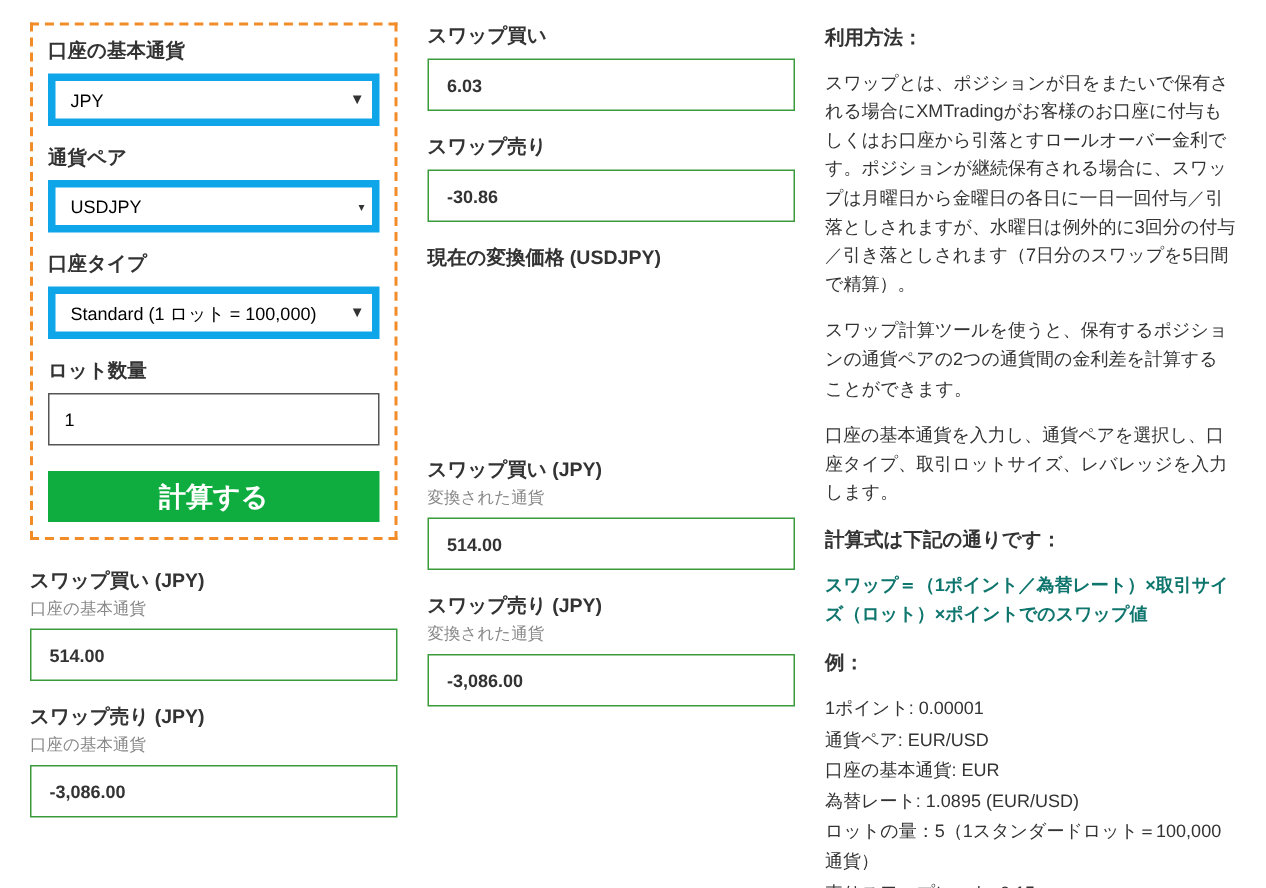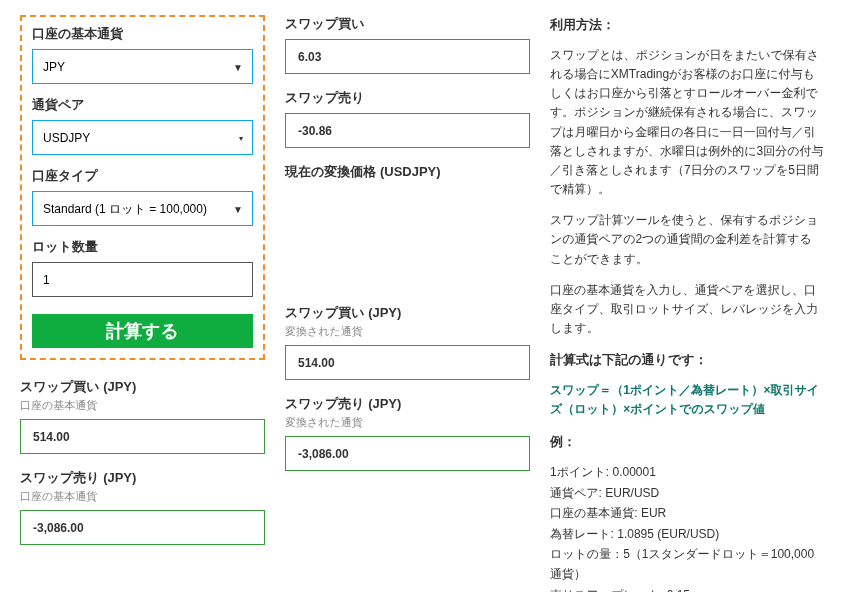--- a/index.html
+++ b/index.html
@@ -4,21 +4,21 @@
   <style>
     * { box-sizing: border-box; margin: 0; padding: 0; }
     body { font-family: Arial, "Helvetica Neue", sans-serif; font-size: 13px; color: #333; background: #fff; width: 844px; }
     .container { display: flex; padding: 15px 20px; gap: 20px; }
     .left-section { width: 245px; }
     .middle-section { width: 245px; }
     .right-section { flex: 1; font-size: 12px; line-height: 1.6; }
     .dashed-box { border: 2px dashed #f28c28; padding: 8px 10px 10px 10px; margin-bottom: 18px; }
     .field-group { margin-bottom: 12px; }
     .field-label { font-weight: bold; font-size: 13px; margin-bottom: 6px; color: #333; }
-    .dropdown { width: 100%; height: 35px; border: 1px solid #0ea5e9; padding: 0 10px; font-size: 12px; background: #fff; position: relative; appearance: none; }
+    .dropdown { width: 100%; height: 35px; border: 5px solid #0ea5e9; padding: 0 10px; font-size: 12px; background: #fff; position: relative; appearance: none; }
     .dropdown-wrap { position: relative; }
     .dropdown-arrow { position: absolute; right: 10px; top: 50%; transform: translateY(-50%); pointer-events: none; font-size: 10px; }
     .text-input { width: 100%; height: 35px; border: 1px solid #555; padding: 0 10px; font-size: 12px; }
     .readonly-box { width: 100%; height: 35px; border: 1px solid #3a9b3a; padding: 0 12px; font-size: 12px; display: flex; align-items: center; font-weight: bold; background: #fff; }
     .calc-button { width: 100%; height: 34px; background: #0fad3f; color: #fff; border: none; font-size: 18px; font-weight: bold; cursor: pointer; margin-top: 5px; }
     .sub-label { font-size: 11px; color: #888; margin-top: 2px; }
     .result-group { margin-bottom: 15px; }
     .result-header { font-weight: bold; font-size: 13px; }
     .right-section h3 { font-size: 13px; font-weight: bold; margin-bottom: 10px; }
     .right-section p { margin-bottom: 12px; }

